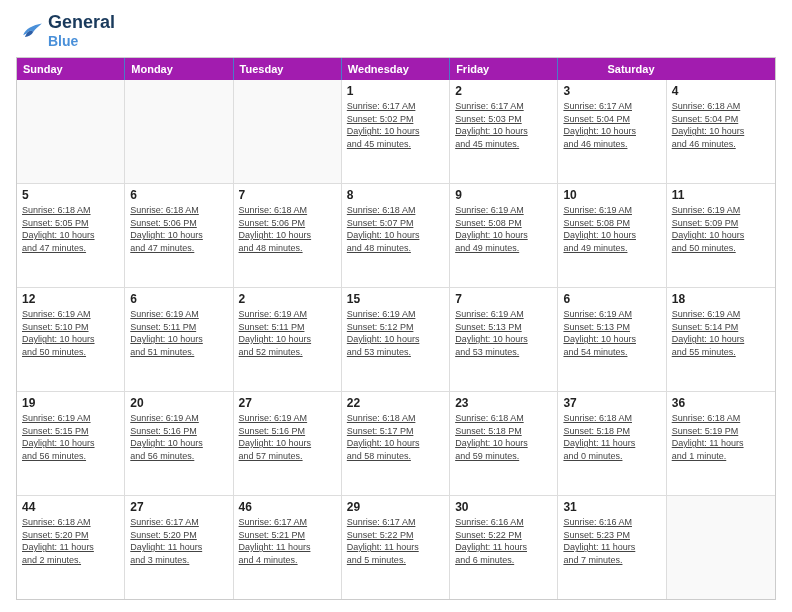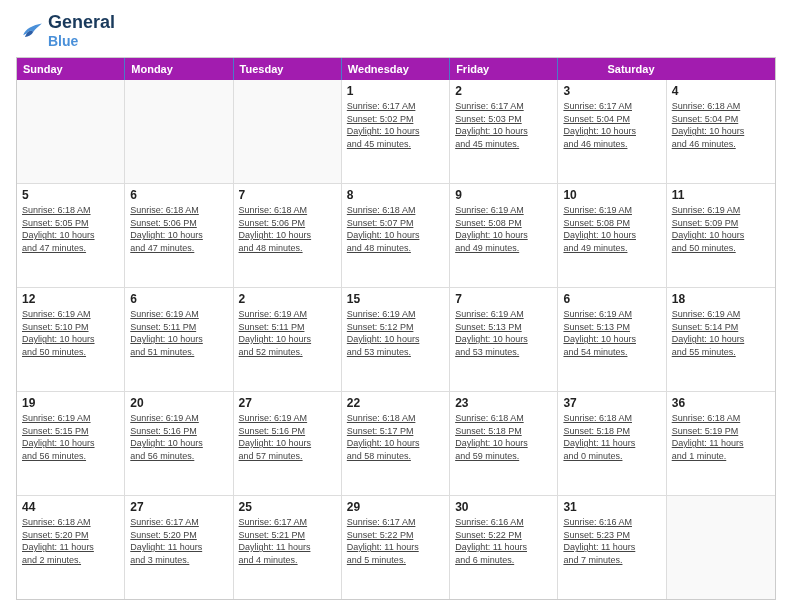--- a/index.html
+++ b/index.html
@@ -336,21 +336,21 @@
 and 2 minutes.</div>
           </div>
           <div class="cal-cell">
             <div class="day-num">27</div>
             <div class="cell-info" style="white-space: pre-line;">Sunrise: 6:17 AM
 Sunset: 5:20 PM
 Daylight: 11 hours
 and 3 minutes.</div>
           </div>
           <div class="cal-cell">
-            <div class="day-num">25</div>
+            <div class="day-num">46</div>
             <div class="cell-info" style="white-space: pre-line;">Sunrise: 6:17 AM
 Sunset: 5:21 PM
 Daylight: 11 hours
 and 4 minutes.</div>
           </div>
           <div class="cal-cell">
             <div class="day-num">29</div>
             <div class="cell-info" style="white-space: pre-line;">Sunrise: 6:17 AM
 Sunset: 5:22 PM
 Daylight: 11 hours

